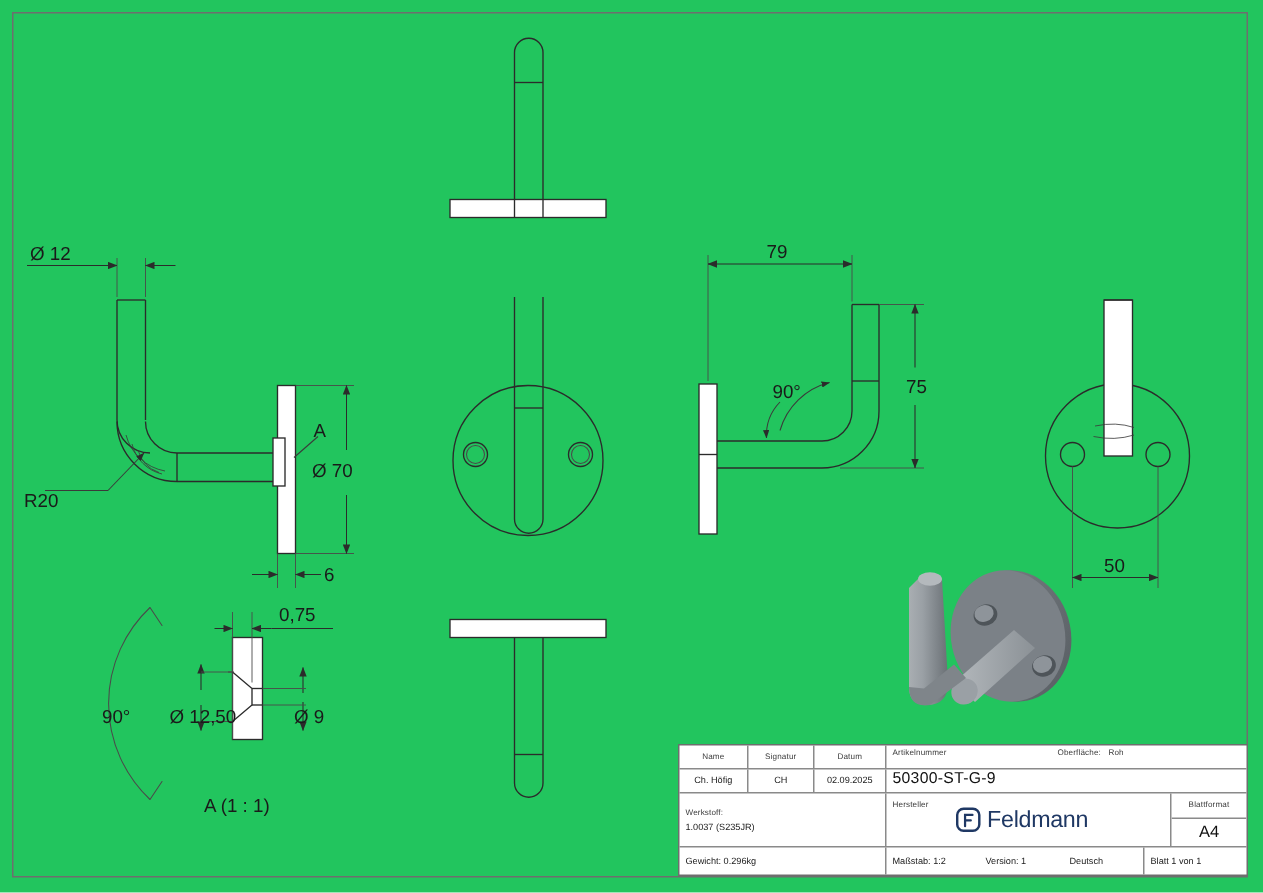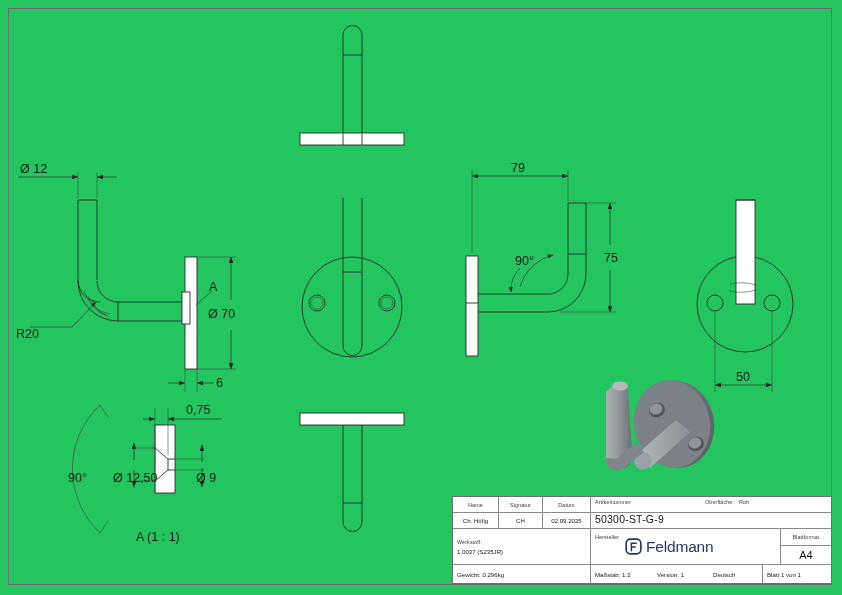--- a/index.html
+++ b/index.html
@@ -69,21 +69,21 @@
   .c-ober{width:130px;}
   .c-werk{width:138px;}
   .c-herst{flex:1;}
   .c-blf{width:50px;justify-content:flex-start;}
   .lblsm{font-size:5.4px;color:#3a3a3a;letter-spacing:.1px;}
   .val{font-size:6.1px;color:#1a1a1a;}
   .artnum{font-size:10.5px;color:#111;letter-spacing:.2px;}
   .a4{font-size:11px;color:#111;}
   .werkbox{flex-direction:column;align-items:flex-start;justify-content:center;gap:3px;}
   .herstbox{align-items:center;gap:0;}
-  .logo{display:flex;align-items:center;gap:4px;margin-left:6px;}
+  .logo{display:flex;align-items:center;gap:4px;margin-left:18px;}
   .logo .mark{width:17px;height:17px;}
   .logo .word{
     font-family:"Liberation Sans", sans-serif;
     font-size:15.5px;color:#1f3864;letter-spacing:-0.2px;
   }
   .c-gew{width:138px;}
   .c-mas{width:62px;}
   .c-ver{width:56px;}
   .c-deu{width:54px;}
   .c-blt{flex:1;}

